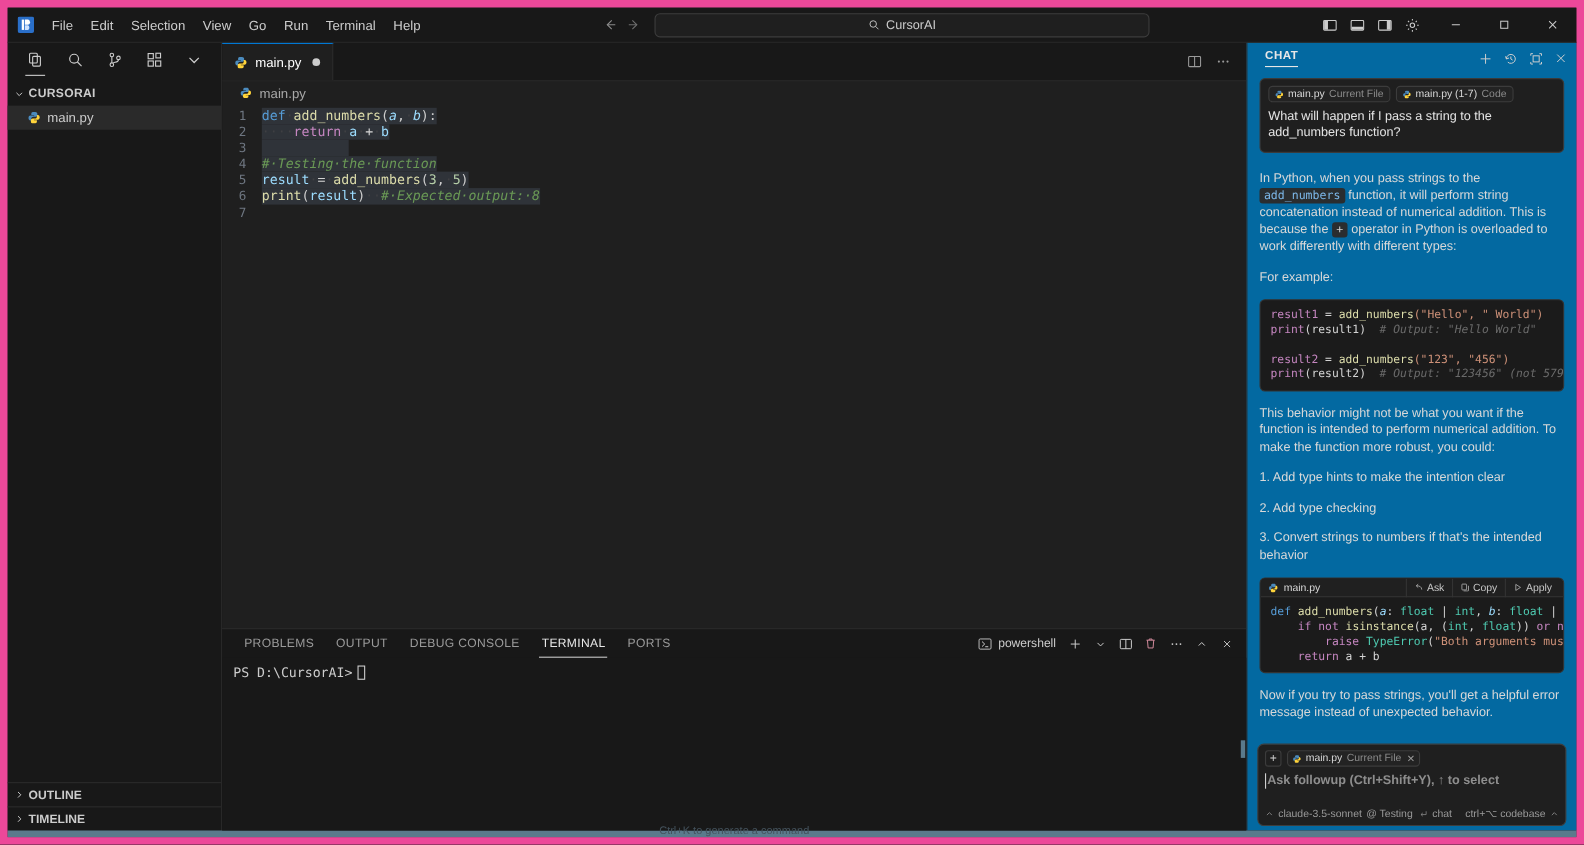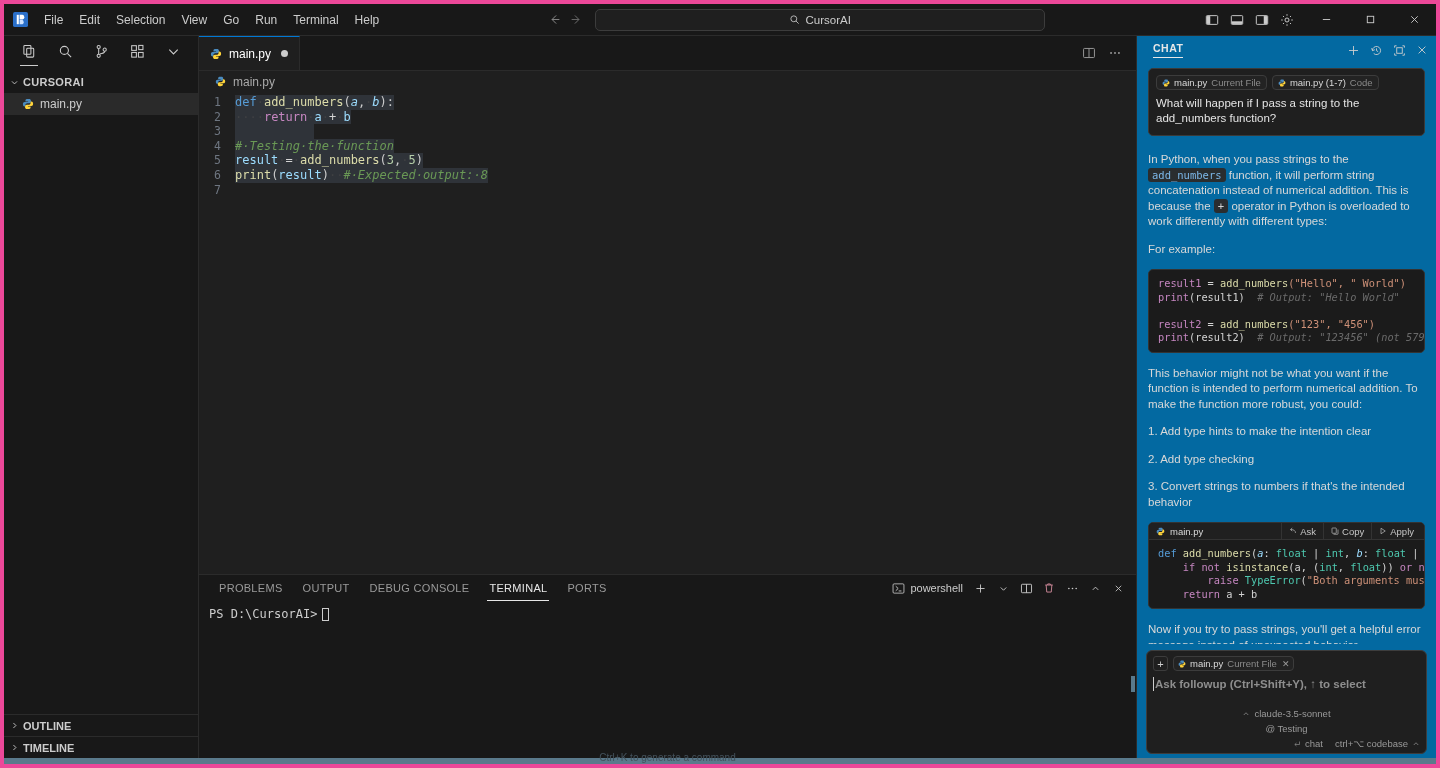--- a/index.html
+++ b/index.html
@@ -5,21 +5,21 @@
   * { margin:0; padding:0; box-sizing:border-box; }
   html,body { width:1440px; height:768px; overflow:hidden; }
   body {
     background:#1f1f1f;
     font-family:"Liberation Sans", sans-serif;
     font-size:12px;
     color:#cccccc;
     -webkit-font-smoothing:antialiased;
   }
   .app { position:relative; width:1440px; height:768px; display:flex; flex-direction:column;
-         background:#1f1f1f; border:4px solid #ec4899; }
+         background:#1f1f1f; border:7px solid #ec4899; }
 
   
   .titlebar { height:32px; flex:0 0 32px; background:#181818; display:flex; align-items:center;
               border-bottom:1px solid #2b2b2b; }
   .tb-left { display:flex; align-items:center; gap:0; padding-left:6px; }
   .logo { width:20px; height:20px; display:flex; align-items:center; justify-content:center; }
   .logo svg { display:block; }
   .menu { display:flex; align-items:center; gap:0; margin-left:6px; }
   .menu-item { padding:3px 8px; font-size:12px; color:#cccccc; border-radius:3px; line-height:16px; white-space:nowrap;}
   .tb-center { flex:1; display:flex; align-items:center; justify-content:center; gap:0; }
@@ -154,21 +154,21 @@
   .chat-input-wrap { padding:6px 9px 4px; }
   .chat-input { border:1px solid #3d3d3d; border-radius:6px; background:#1f1f1f; padding:5px 6px 4px; }
   .ci-pills { display:flex; align-items:center; gap:5px; margin-bottom:5px; }
   .plusbtn { width:15px; height:15px; border:1px solid #3c3c3c; border-radius:3px;
              display:flex; align-items:center; justify-content:center; font-size:11px; color:#cfcfcf; }
   .ci-pill { display:flex; align-items:center; gap:4px; border:1px solid #3c3c3c; border-radius:4px;
              background:#232323; padding:1px 4px; font-size:9.5px; color:#d8d8d8; }
   .ci-x { color:#9a9a9a; font-size:9px; margin-left:1px;}
   .ci-placeholder { font-size:11.5px; color:#8e8e8e; padding:2px 0 18px 2px; position:relative;font-weight:bold;}
   .caret { position:absolute; left:0; top:1px; width:1px; height:14px; background:#cfcfcf;}
-  .ci-footer { display:flex; align-items:center; gap:4px; font-size:9.5px; color:#9a9a9a;flex-direction:column; }
+  .ci-footer { display:flex; align-items:center; gap:4px; font-size:9.5px; color:#9a9a9a; }
   .ci-footer .right { margin-left:auto; display:flex; align-items:center; gap:12px; }
   .ci-chip { display:flex; align-items:center; gap:4px; }
 
   
   .statusbar { height:6px; flex:0 0 6px; background:#5a7a8c; }
 
   svg { display:block; }
 </style>
 </head>
 <body>

